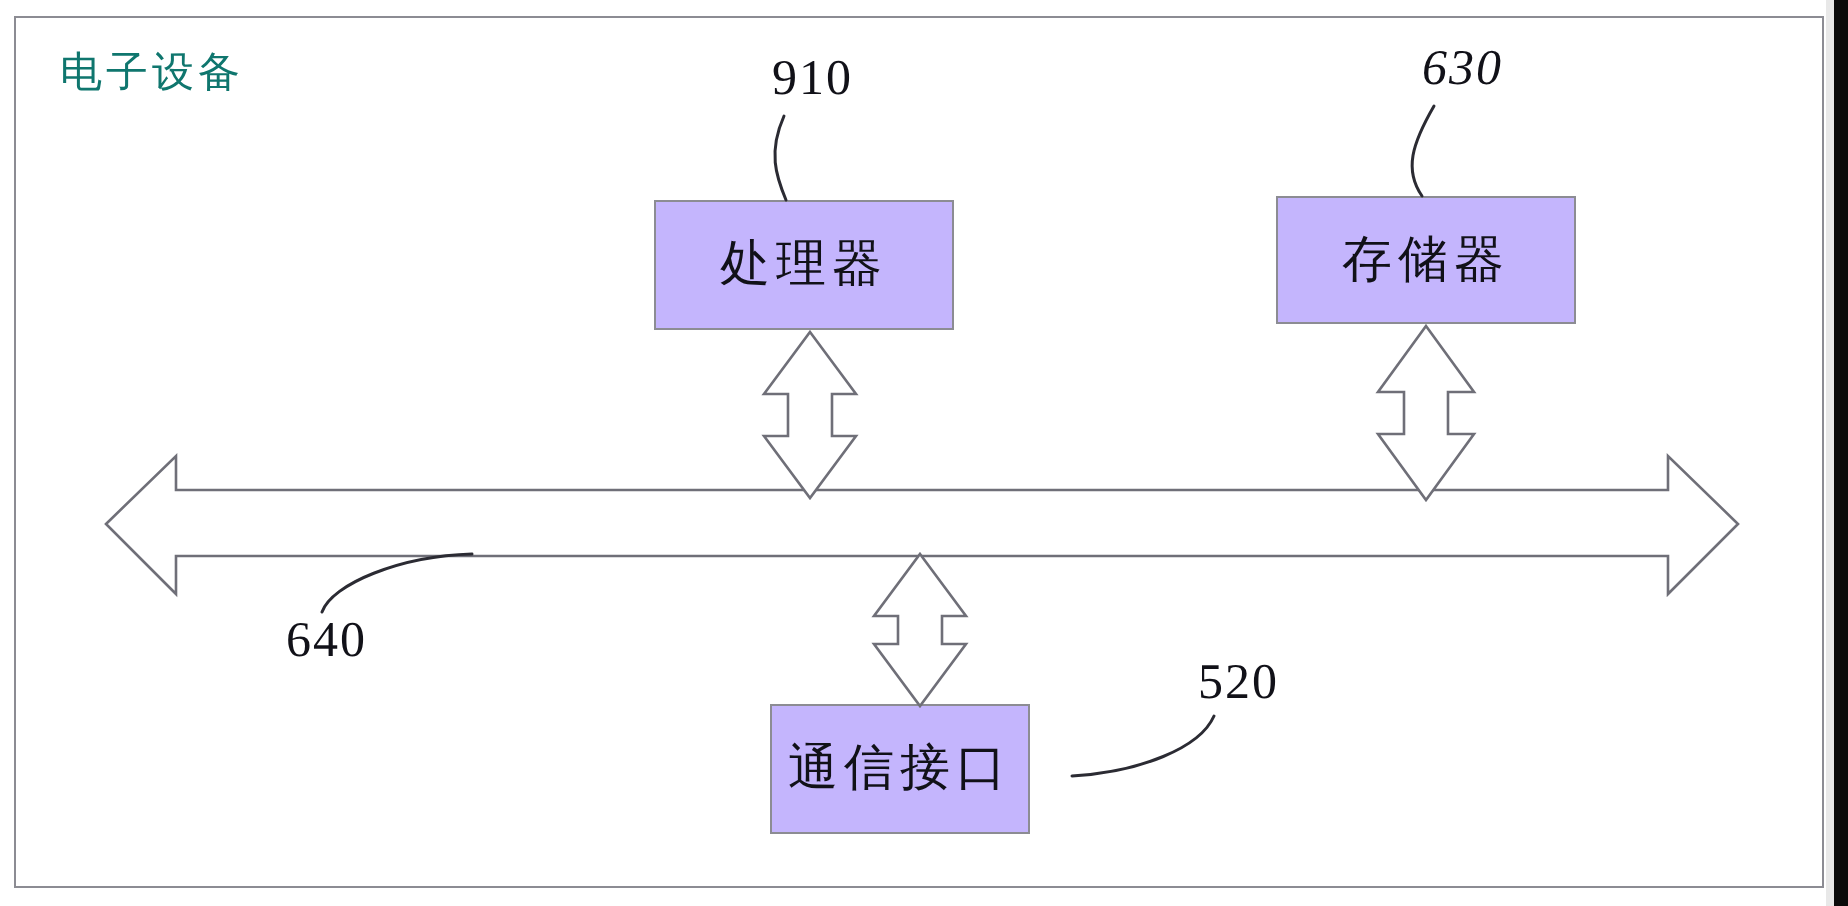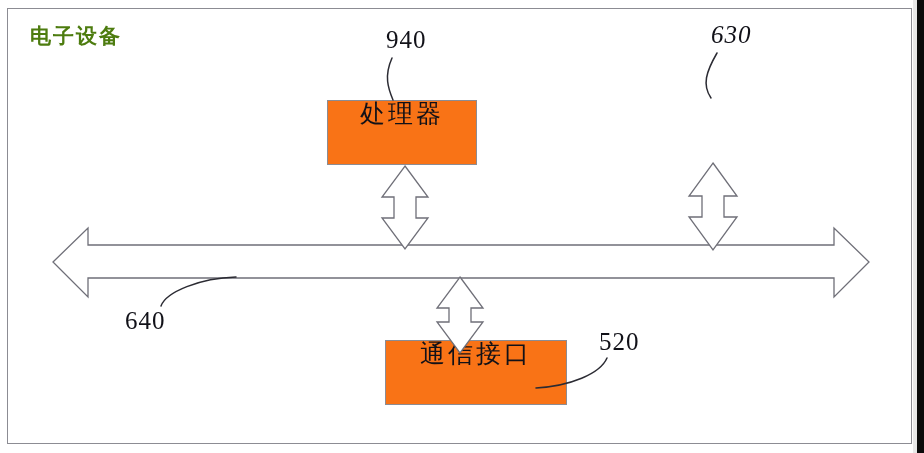--- a/index.html
+++ b/index.html
@@ -45,57 +45,57 @@
     height: 436px;
     border: 1.3px solid #8c8c93;
     box-sizing: border-box;
     background: transparent;
   }
   .device-title {
     position: absolute;
     left: 30px;
     top: 22px;
     font-size: 21px;
-    color: #4d7c0f;
+    color: #0f766e;
     letter-spacing: 2px;
     white-space: nowrap;
-    font-weight: bold;
   }
   
   .comp-box {
     position: absolute;
     box-sizing: border-box;
     border: 1.3px solid #8c8c93;
-    background: #f97316;
+    background: #c4b5fd;
     display: flex;
+    align-items: center;
     justify-content: center;
   }
   .comp-label {
     font-size: 25px;
     color: #111118;
     letter-spacing: 3px;
     white-space: nowrap;
     line-height: 1;
   }
   #box-processor { left: 327px; top: 100px; width: 150px; height: 65px; }
   #box-memory    { left: 638px; top: 98px;  width: 150px; height: 64px; }
-  #box-interface { left: 385px; top: 340px; width: 182px; height: 65px; }
+  #box-interface { left: 385px; top: 352px; width: 130px; height: 65px; }
 
   
   .ref-num {
     position: absolute;
     font-size: 25px;
     color: #111118;
     letter-spacing: 1px;
     white-space: nowrap;
   }
   #ref-610 { left: 386px; top: 26px; }
   #ref-630 { left: 711px; top: 21px; font-style: italic; }
   #ref-620 { left: 599px; top: 328px; }
-  #ref-640 { left: 125px; top: 307px; text-align: right; }
+  #ref-640 { left: 143px; top: 307px; text-align: right; }
 
   
   #vector-layer {
     position: absolute;
     left: 0;
     top: 0;
     width: 924px;
     height: 453px;
     pointer-events: none;
   }
@@ -127,28 +127,31 @@
 <div id="figure-root">
 
   <div class="device-frame"></div>
 
   <div class="device-title">电子设备</div>
 
   <div class="comp-box" id="box-processor">
     <span class="comp-label">处理器</span>
   </div>
 
+  <div class="comp-box" id="box-memory">
+    <span class="comp-label">存储器</span>
+  </div>
 
   <div class="comp-box" id="box-interface">
     <span class="comp-label">通信接口</span>
   </div>
 
   <div class="bus-text">通信总线</div>
 
-  <div class="ref-num" id="ref-610">940</div>
+  <div class="ref-num" id="ref-610">910</div>
   <div class="ref-num" id="ref-630">630</div>
   <div class="ref-num" id="ref-620">520</div>
   <div class="ref-num" id="ref-640">640</div>
 
   <svg id="vector-layer" viewBox="0 0 924 453">
 
     <path class="arrow-outline" d="M 53 262
              L 88 228
              L 88 245
              L 834 245

